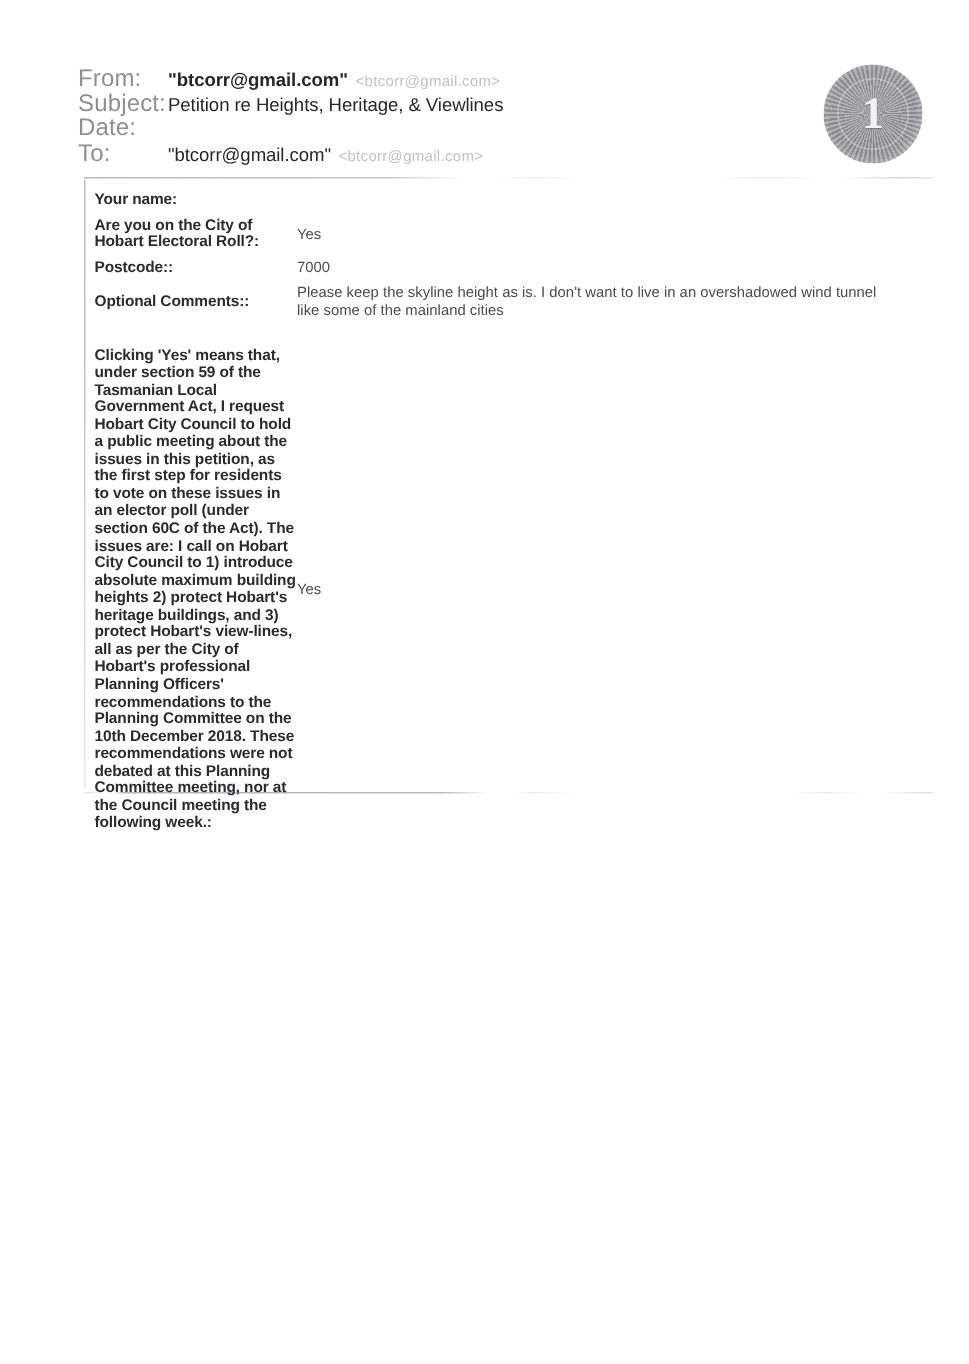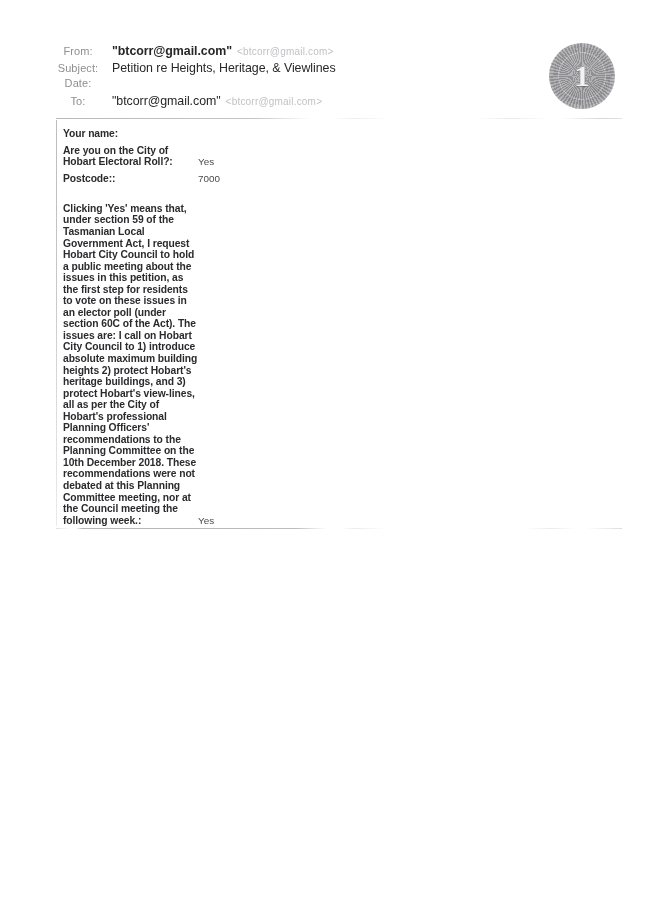--- a/index.html
+++ b/index.html
@@ -29,23 +29,23 @@
     width: 420px;
   }
   .hdr-row {
     display: flex;
     align-items: baseline;
     height: 16.5px;
     white-space: nowrap;
   }
   .hdr-label {
     width: 52px;
-    text-align: center;
+    text-align: left;
     flex: 0 0 52px;
-    font-size: 11px;
+    font-size: 16px;
     color: #8f8f92;
     letter-spacing: 0.1px;
   }
   .hdr-value {
     padding-left: 8px;
     font-size: 12.4px;
     color: #27272a;
     letter-spacing: -0.05px;
   }
   .hdr-value.bold { font-weight: bold; }
@@ -145,21 +145,21 @@
 
   
   .form {
     position: absolute;
     left: 63px;
     top: 128px;
     width: 530px;
   }
   .form-row {
     display: flex;
-    align-items: flex-end;
+    align-items: center;
     margin-bottom: 5px;
   }
   .form-label {
     flex: 0 0 135px;
     width: 135px;
     font-size: 10.3px;
     font-weight: bold;
     color: #2b2b2e;
     line-height: 11.6px;
     letter-spacing: -0.08px;
@@ -223,20 +223,24 @@
       <div class="form-label">Are you on the City of Hobart Electoral Roll?:</div>
       <div class="form-value">Yes</div>
     </div>
 
     <div class="form-row">
       <div class="form-label">Postcode::</div>
       <div class="form-value">7000</div>
     </div>
 
 
+    <div class="form-row">
+      <div class="form-label">Optional Comments::</div>
+      <div class="form-value">Please keep the skyline height as is. I don't want to live in an overshadowed wind tunnel like some of the mainland cities</div>
+    </div>
 
     <div class="form-row consent">
       <div class="form-label">Clicking 'Yes' means that, under section 59 of the Tasmanian Local Government Act, I request Hobart City Council to hold a public meeting about the issues in this petition, as the first step for residents to vote on these issues in an elector poll (under section 60C of the Act). The issues are: I call on Hobart City Council to 1) introduce absolute maximum building heights 2) protect Hobart's heritage buildings, and 3) protect Hobart's view-lines, all as per the City of Hobart's professional Planning Officers' recommendations to the Planning Committee on the 10th December 2018. These recommendations were not debated at this Planning Committee meeting, nor at the Council meeting the following week.:</div>
       <div class="form-value">Yes</div>
     </div>
 
   </div>
 
 </div>
 

